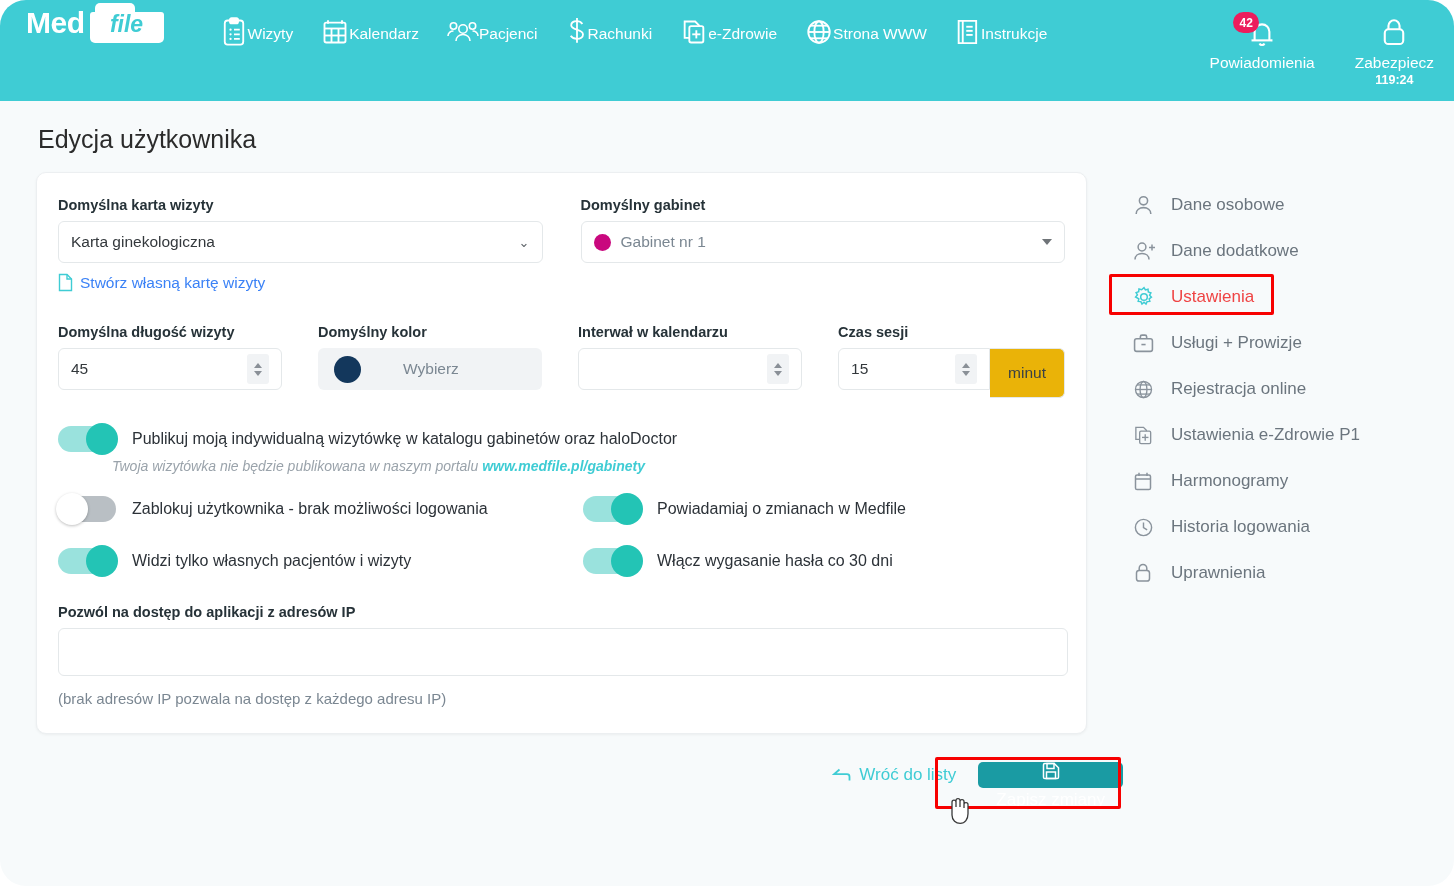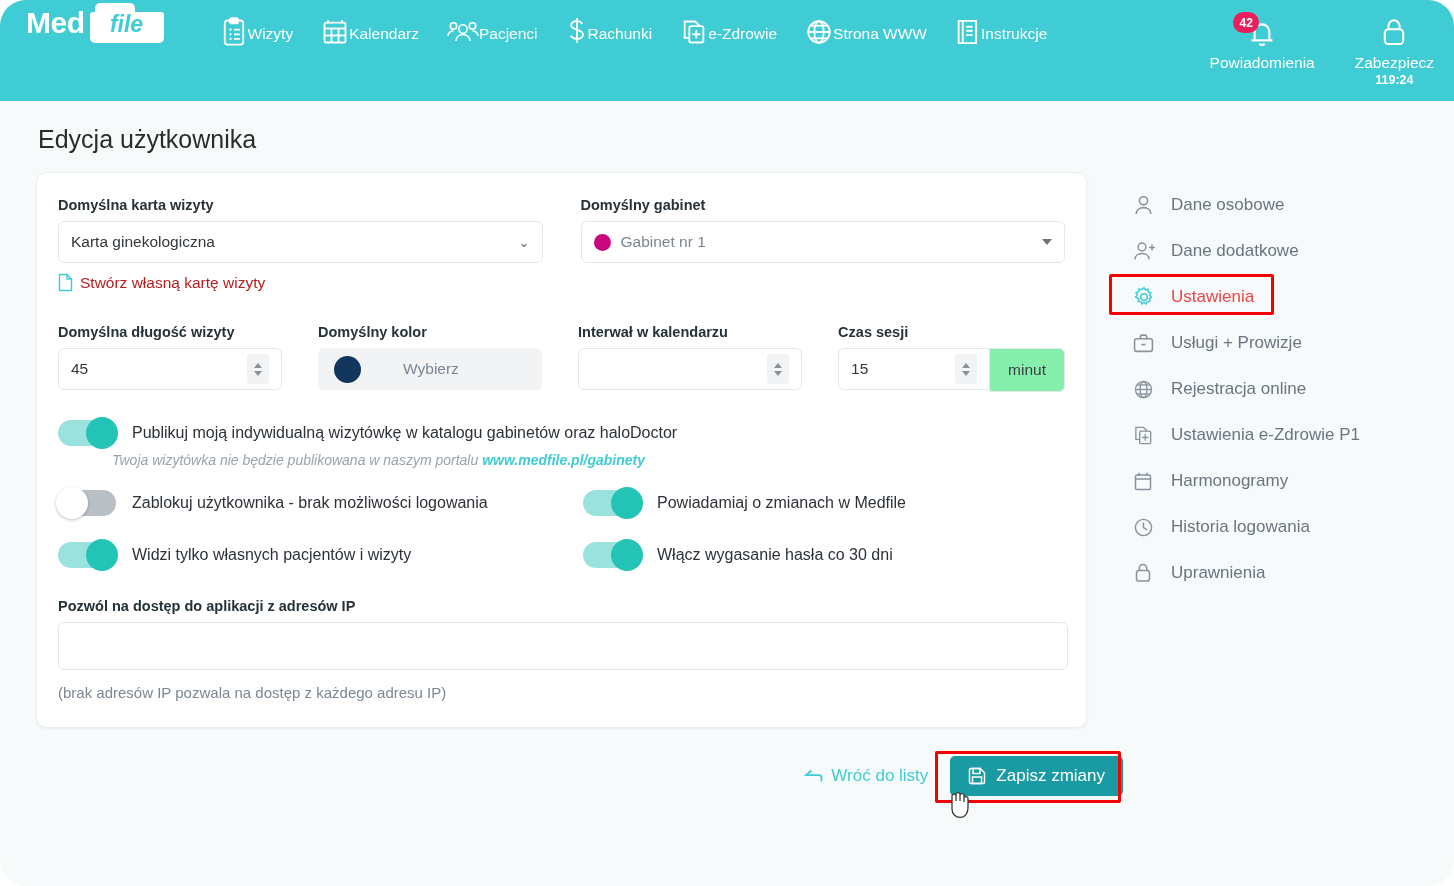--- a/index.html
+++ b/index.html
@@ -133,21 +133,21 @@
     border-right: 5px solid transparent;
     border-top: 6px solid #6f7478;
   }
   .dot {
     width: 17px; height: 17px; border-radius: 50%;
     display: inline-block; margin-right: 10px; flex: 0 0 auto;
   }
   .muted { color: #7b8792; }
 
   .link-row { margin-top: 10px; display: flex; align-items: center; gap: 7px; cursor: pointer;}
-  .link-text { color: #b91c1c; font-size: 15.5px; }
+  .link-text { color: #3b82f6; font-size: 15.5px; }
 
   .stepper {
     width: 22px; height: 30px;
     background: #f1f3f5; border-radius: 3px;
     display: flex; flex-direction: column; align-items: center; justify-content: center;
     gap: 3px; flex: 0 0 auto;
   }
   .st-up { width:0;height:0;border-left:4px solid transparent;border-right:4px solid transparent;border-bottom:5px solid #8a9097;}
   .st-dn { width:0;height:0;border-left:4px solid transparent;border-right:4px solid transparent;border-top:5px solid #8a9097;}
 
@@ -156,21 +156,21 @@
     display: flex; align-items: center; padding: 0 16px;
     cursor: pointer;
   }
   .color-swatch {
     width: 27px; height: 27px; border-radius: 50%; background: #13375c;
     flex: 0 0 auto;
   }
   .color-label { color: #7b8792; font-size: 15.5px; margin-left: 42px; }
 
   .suffix-box {
-    height: 44px; background: #86efac; border-radius: 0 6px 6px 0;
+    height: 50px; background: #eab308; border-radius: 0 6px 6px 0;
     display:flex; align-items:center; padding: 16px 18px;
     font-size: 15.5px; color: #3a4045; border: 1px solid #e4e8ea; border-left: none;
   }
 
   
   .toggle-row { display:flex; align-items:center; cursor:pointer; }
   .switch {
     width: 58px; height: 26px; border-radius: 999px;
     position: relative; flex: 0 0 auto;
   }
@@ -214,23 +214,24 @@
 
   
   .actions {
     display: flex; align-items: center; justify-content: flex-end;
     width: 1087px; margin-left: 36px; margin-top: 28px; gap: 22px;
     position: relative;
   }
   .back-link { display:flex; align-items:center; gap:8px; color:#3fccd4; font-size:17px; cursor:pointer;}
   .save-btn {
     background: #1a9ba3; color:#fff; font-size:17px;
-    border-radius: 5px; height: 40px; padding: 0 18px;
+    border-radius: 5px; height: 26px; padding: 0 18px;
     display:flex; align-items:center; gap:10px; cursor:pointer;
     border: none;
+    flex-direction: column;
   }
   .save-hl {
     position: absolute; right: 2px; top: -5px;
     width: 186px; height: 52px;
     border: 3px solid #f70000; border-radius: 2px; pointer-events:none;
   }
   .cursor-ic { position: absolute; right: 150px; top: 32px; pointer-events:none; }
   svg { display: block; }
 </style>
 </head>

